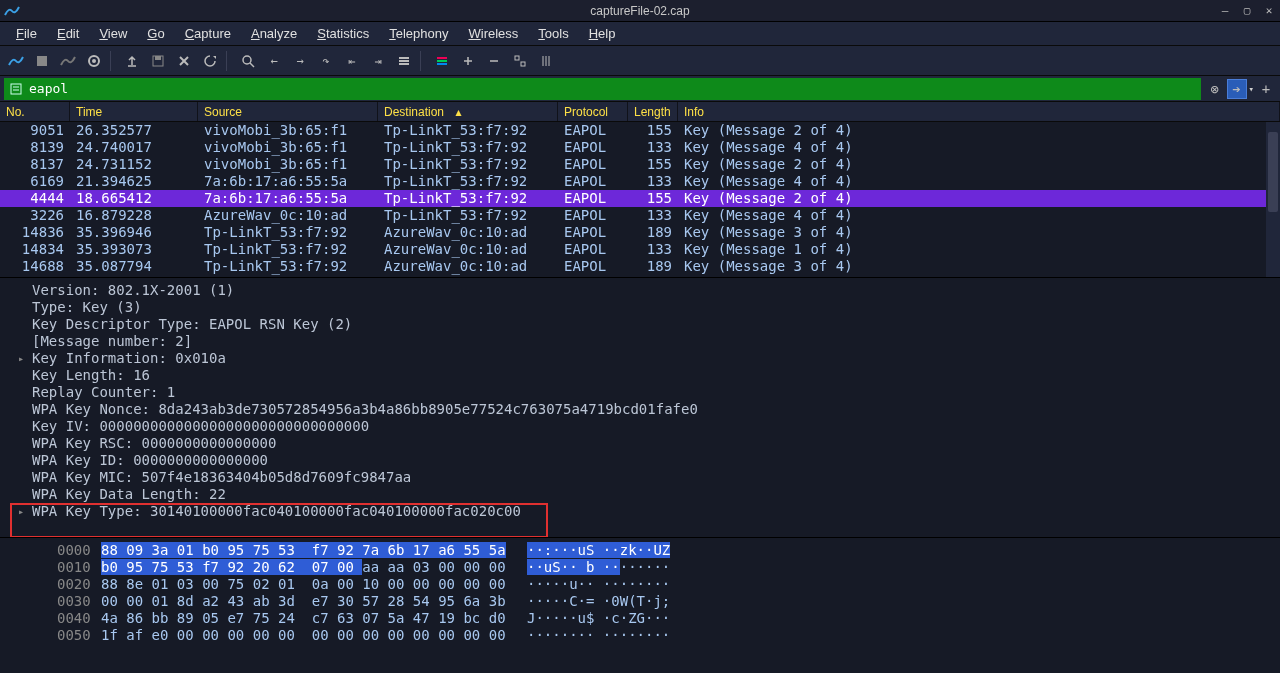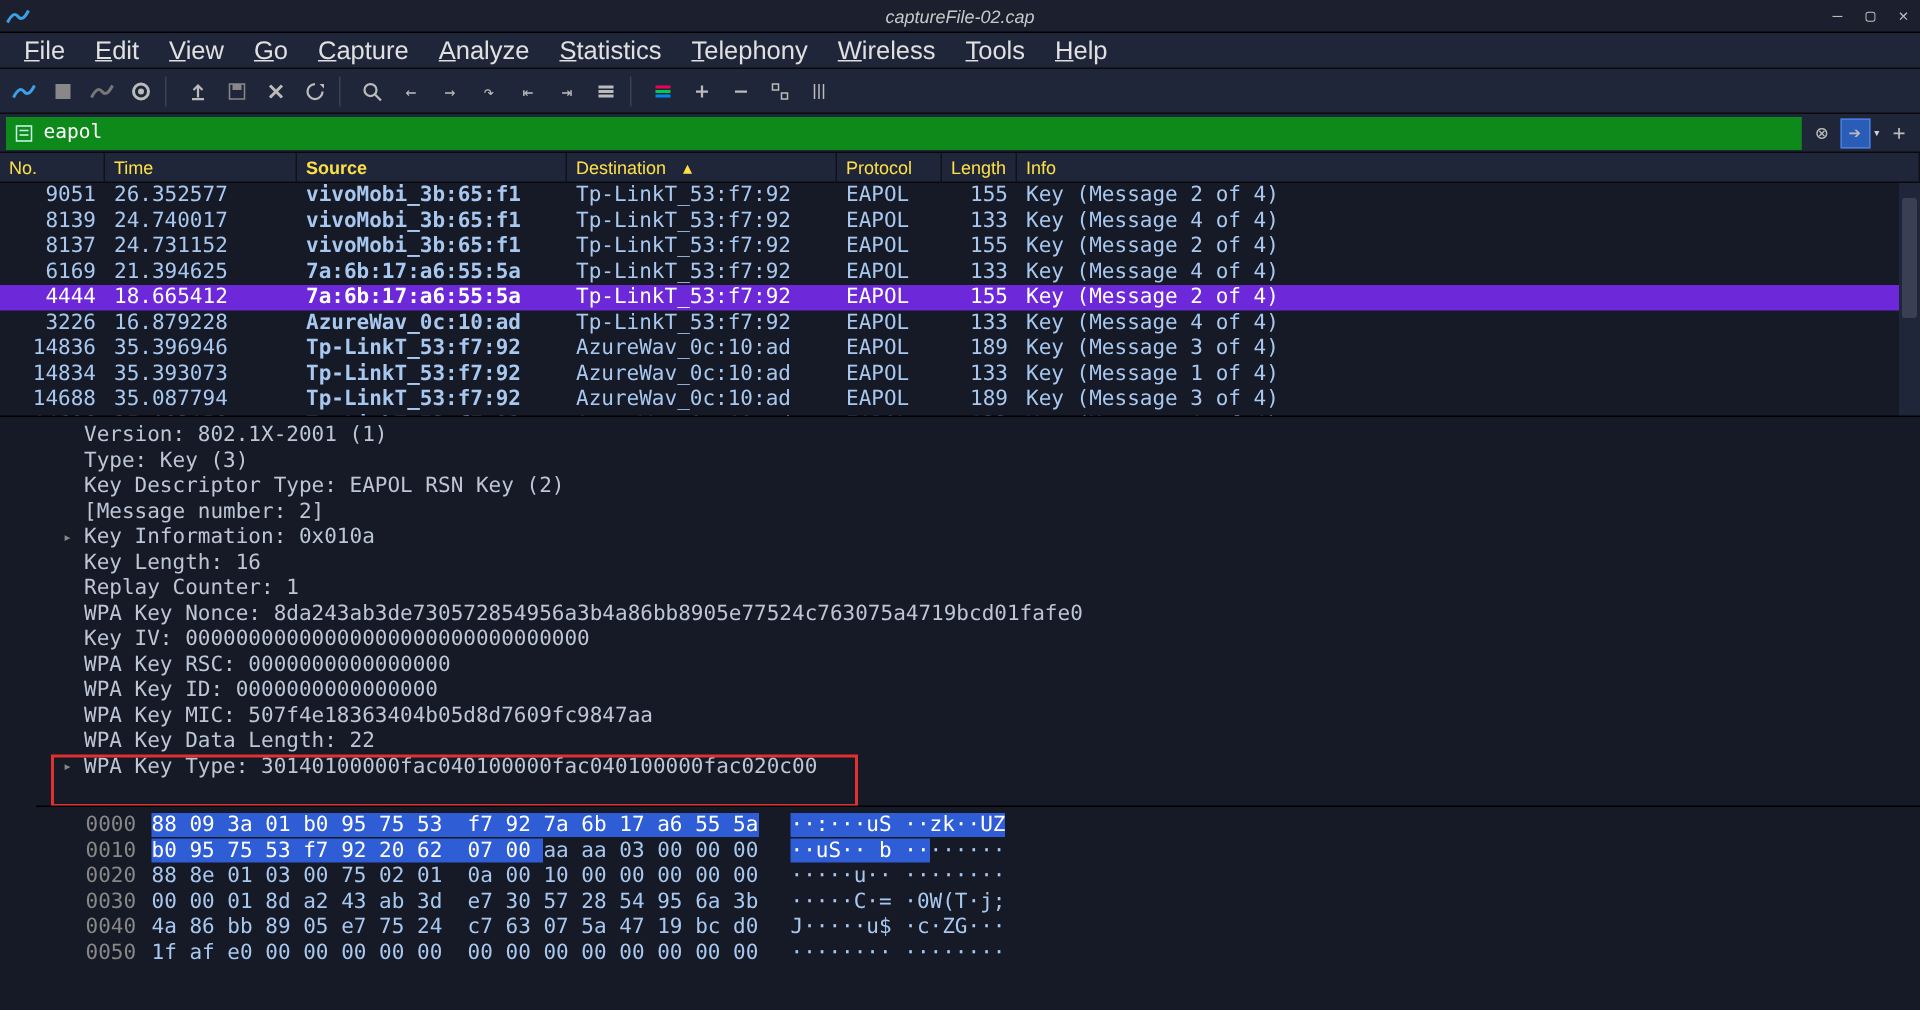--- a/index.html
+++ b/index.html
@@ -1,24 +1,24 @@
 <!DOCTYPE html>
 <html><head>
 <meta charset="utf-8">
 <style>
   * { margin: 0; padding: 0; box-sizing: border-box; }
   body { font-family: "DejaVu Sans Mono", monospace; font-size: 12px; background: #161a26; color: #d0d0d0; width: 1280px; height: 673px; overflow: hidden; }
   
   .titlebar { background: #1c1f2e; height: 22px; display: flex; align-items: center; justify-content: center; position: relative; border-bottom: 1px solid #000; }
   .titlebar .ws-logo { position: absolute; left: 4px; top: 3px; }
-  .titlebar .title { color: #c8c8c8; font-family: sans-serif; font-size: 12px; font-style: italic; }
+  .titlebar .title { color: #c8c8c8; font-family: sans-serif; font-size: 12px; }
   .titlebar .winbtns { position: absolute; right: 4px; top: 3px; display: flex; gap: 8px; }
   .winbtn { width: 14px; height: 14px; cursor: pointer; display:flex; align-items:center; justify-content:center; font-size:11px; color:#bbb;}
   
-  .menubar { background: #20263a; height: 24px; display: flex; align-items: center; padding: 0 6px; border-bottom: 1px solid #0a0a0a; font-family: sans-serif; font-size: 17px; color: #e0e0e0; }
+  .menubar { background: #20263a; height: 24px; display: flex; align-items: center; padding: 0 6px; border-bottom: 1px solid #0a0a0a; font-family: sans-serif; font-size: 13px; color: #e0e0e0; }
   .menubar .menuitem { padding: 2px 10px; cursor: pointer; }
   .menubar .menuitem u { text-decoration: underline; }
   
   .toolbar { background: #20263a; height: 30px; display: flex; align-items: center; padding: 0 4px; border-bottom: 1px solid #0a0a0a; gap: 2px; }
   .tbtn { width: 24px; height: 24px; border: 1px solid transparent; display: flex; align-items: center; justify-content: center; cursor: pointer; color:#bbb; }
   .tsep { width: 6px; height: 20px; border-left: 1px solid #3a3f55; margin: 0 2px; }
   
   .filterbar { background: #20263a; height: 26px; display: flex; align-items: center; padding: 2px 4px; border-bottom: 1px solid #0a0a0a; }
   .filter-input-wrap { flex: 1; background: #0e8a1a; border: 1px solid #0e8a1a; height: 22px; display: flex; align-items: center; padding: 0 4px; font-family: monospace; font-size: 13px; color: #fff; }
   .filter-input-wrap .icon { margin-right: 6px; display:flex; }
@@ -28,29 +28,29 @@
   
   .packetlist { height: 176px; overflow: hidden; border-bottom: 1px solid #000; background:#161a26; position:relative; }
   .plist-head { background: #20263a; height: 20px; display: flex; color: #fde047; font-family: sans-serif; font-size: 12px; border-bottom: 1px solid #0a0a0a;}
   .plist-head div { padding: 2px 6px; border-right: 1px solid #10121a; display:flex; align-items:center; gap:4px;}
   .plist-body { font-family: "DejaVu Sans Mono", monospace; font-size: 14px; color: #a8c8f0; }
   .prow { display: flex; height: 17px; line-height: 17px; white-space: pre; justify-content: flex-end; }
   .prow.selected { background: #6d28d9; color: #fff; }
   .prow > div { padding: 0 6px; overflow:hidden; }
   .c-no { width: 70px; text-align:right; }
   .c-time { width: 128px; }
-  .c-src { width: 180px; font-weight: bold; }
+  .c-src { width: 180px; }
   .c-dst { width: 180px; }
   .c-proto { width: 70px; }
   .c-len { width: 50px; text-align:right; }
   .c-info { flex: 1; }
   .scrollbar-v { position:absolute; right:0; top:20px; bottom:0; width:14px; background:#20263a; }
   .scrollbar-v .thumb { background:#3a3f55; position:absolute; left:2px; right:2px; top:10px; height:80px; border-radius:2px;}
   
-  .details { height: 260px; overflow: hidden; border-bottom: 1px solid #000; padding: 4px 0 0 0; font-family: "DejaVu Sans Mono", monospace; font-size: 14px; color:#bcc6d6; background:#161a26;margin-left:24px;}
+  .details { height: 260px; overflow: hidden; border-bottom: 1px solid #000; padding: 4px 0 0 0; font-family: "DejaVu Sans Mono", monospace; font-size: 14px; color:#bcc6d6; background:#161a26;}
   .drow { padding-left: 32px; height: 17px; line-height: 17px; white-space: pre; }
   .drow.caret::before { content: "▸"; position: absolute; margin-left: -14px; font-size:10px; color:#888;}
   .highlight-box { border: 2px solid #e03030; position: absolute; pointer-events:none; }
   
   .hexpane { padding: 4px 0 0 0; font-family: "DejaVu Sans Mono", monospace; font-size: 14px; color:#9aa4b4; background:#161a26;}
   .hrow { display: flex; height: 17px; line-height: 17px; white-space: pre; margin-left: 45px; }
   .hoff { width: 56px; padding-left: 12px; color: #888; }
   .hhex { width: 416px; color:#a8c8f0;}
   .hasc { padding-left: 10px; color:#a8c8f0;}
   .hhex .sel, .hasc .sel { background: #2f5dd6; color:#fff; }

